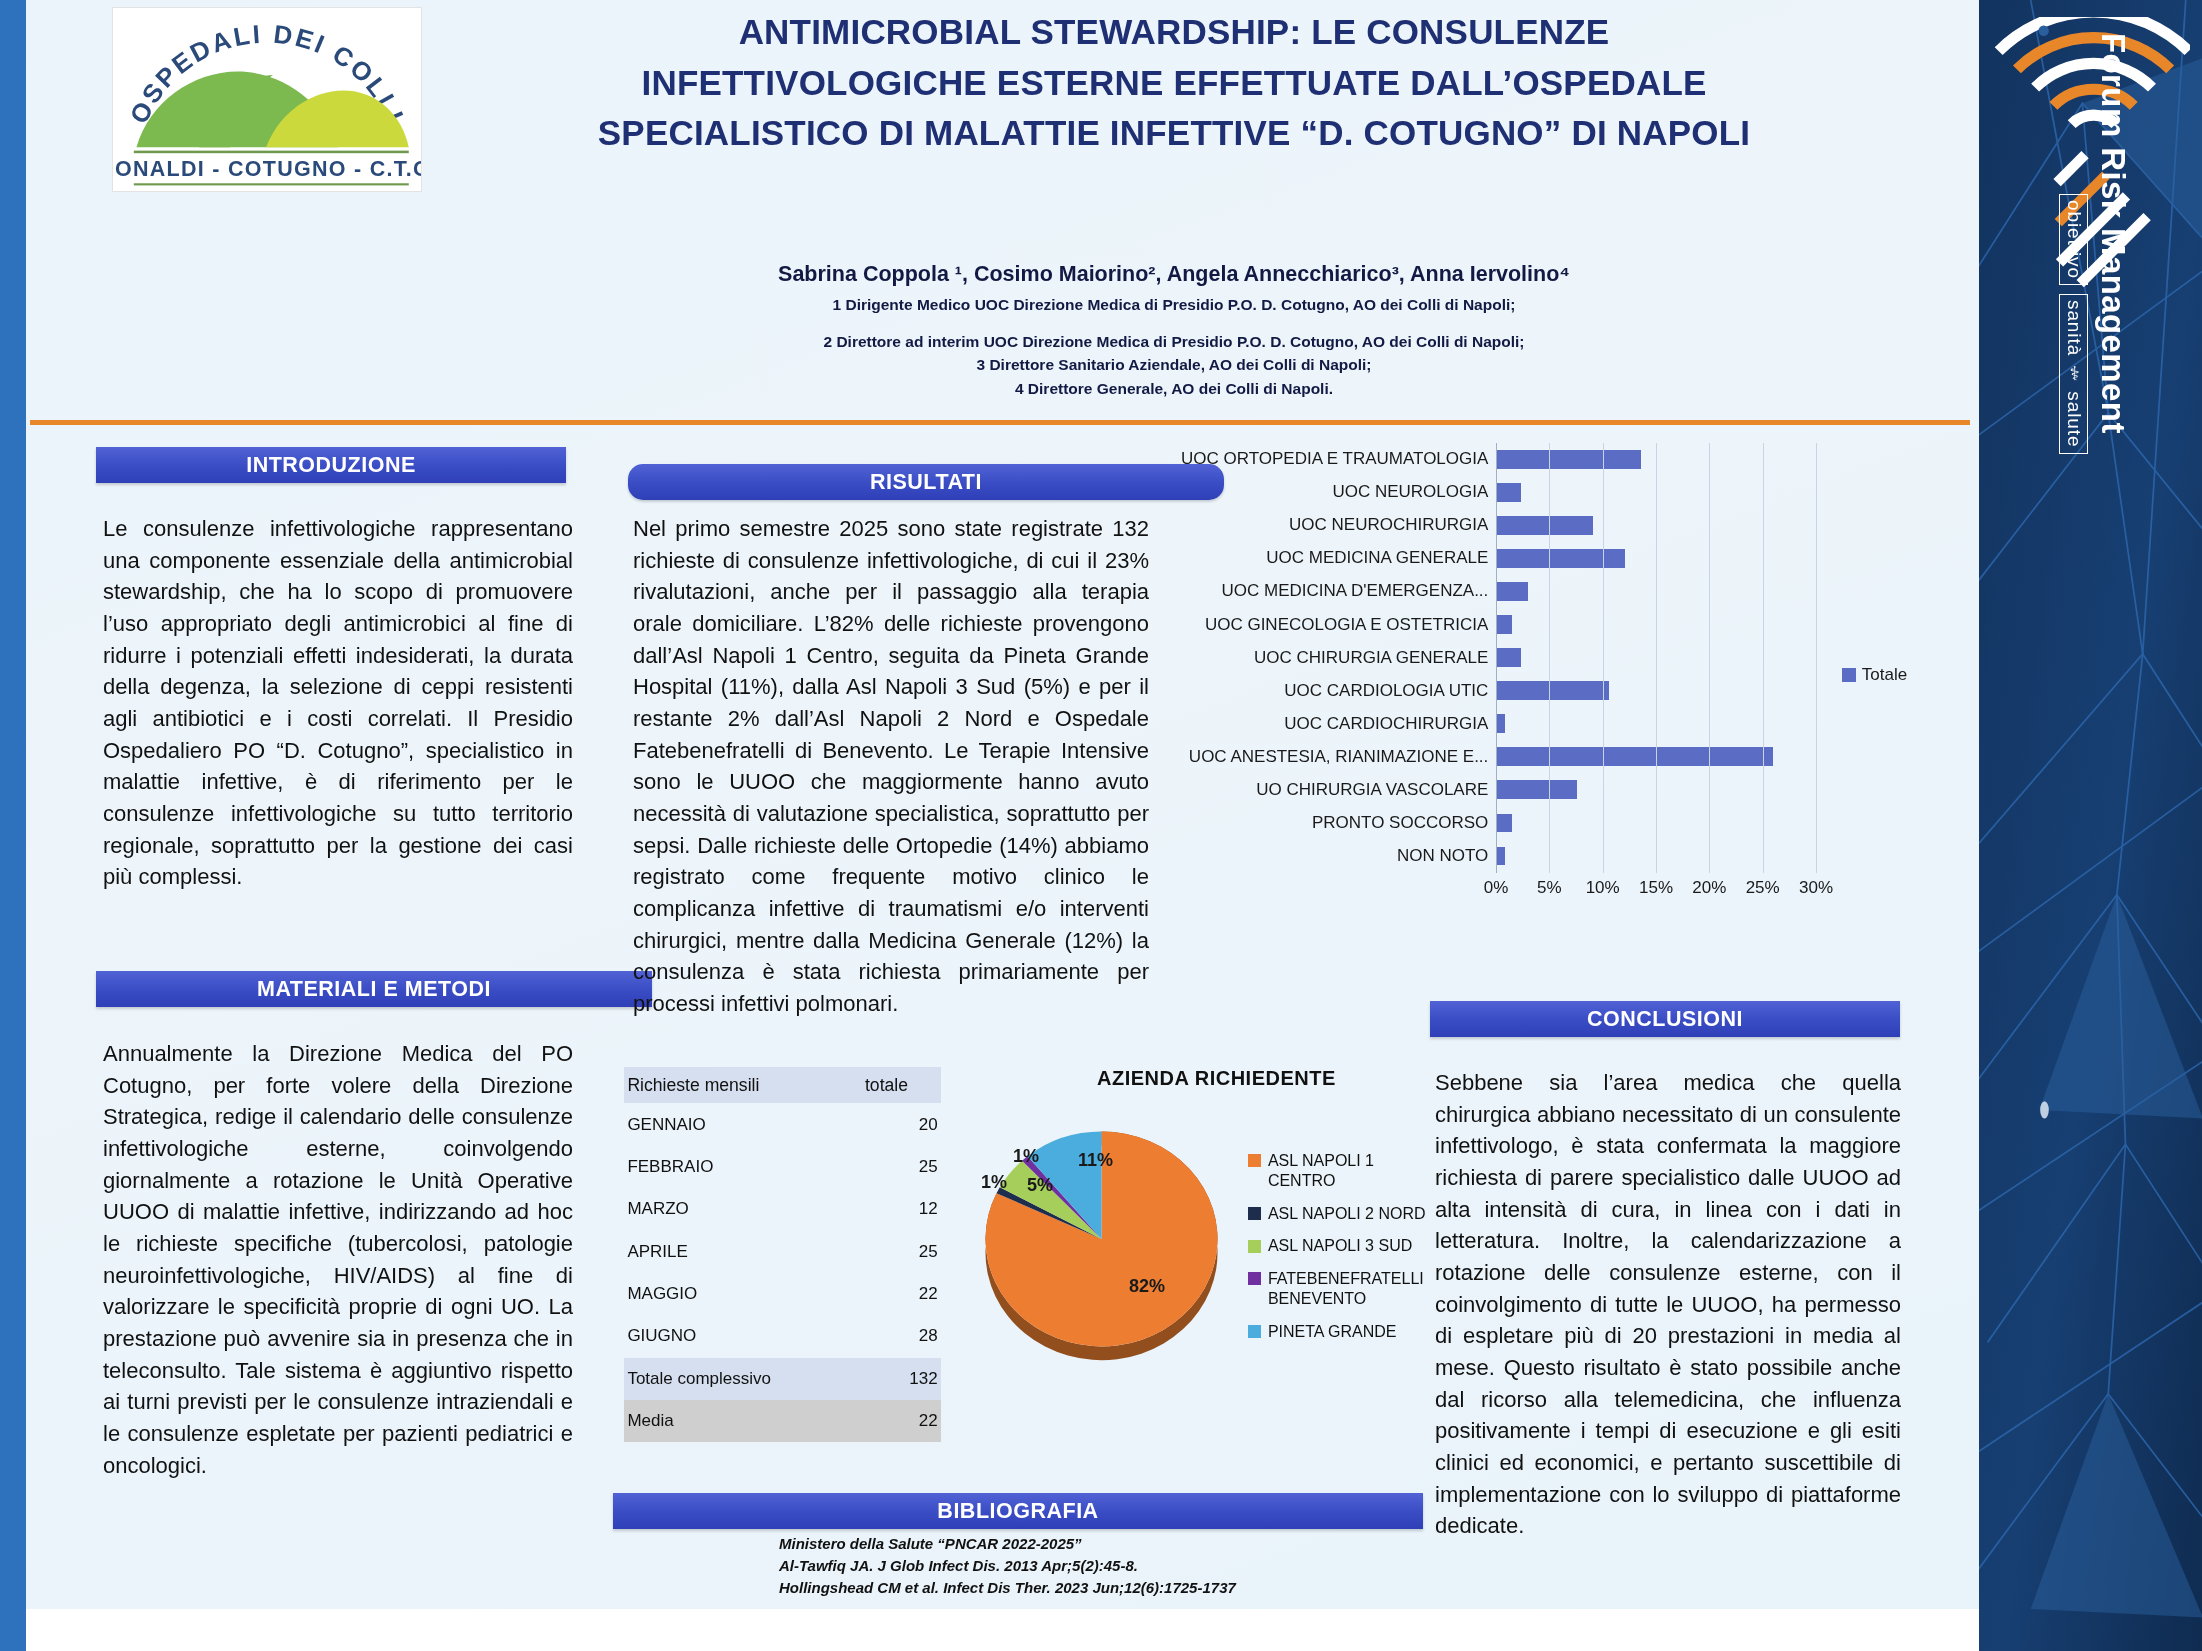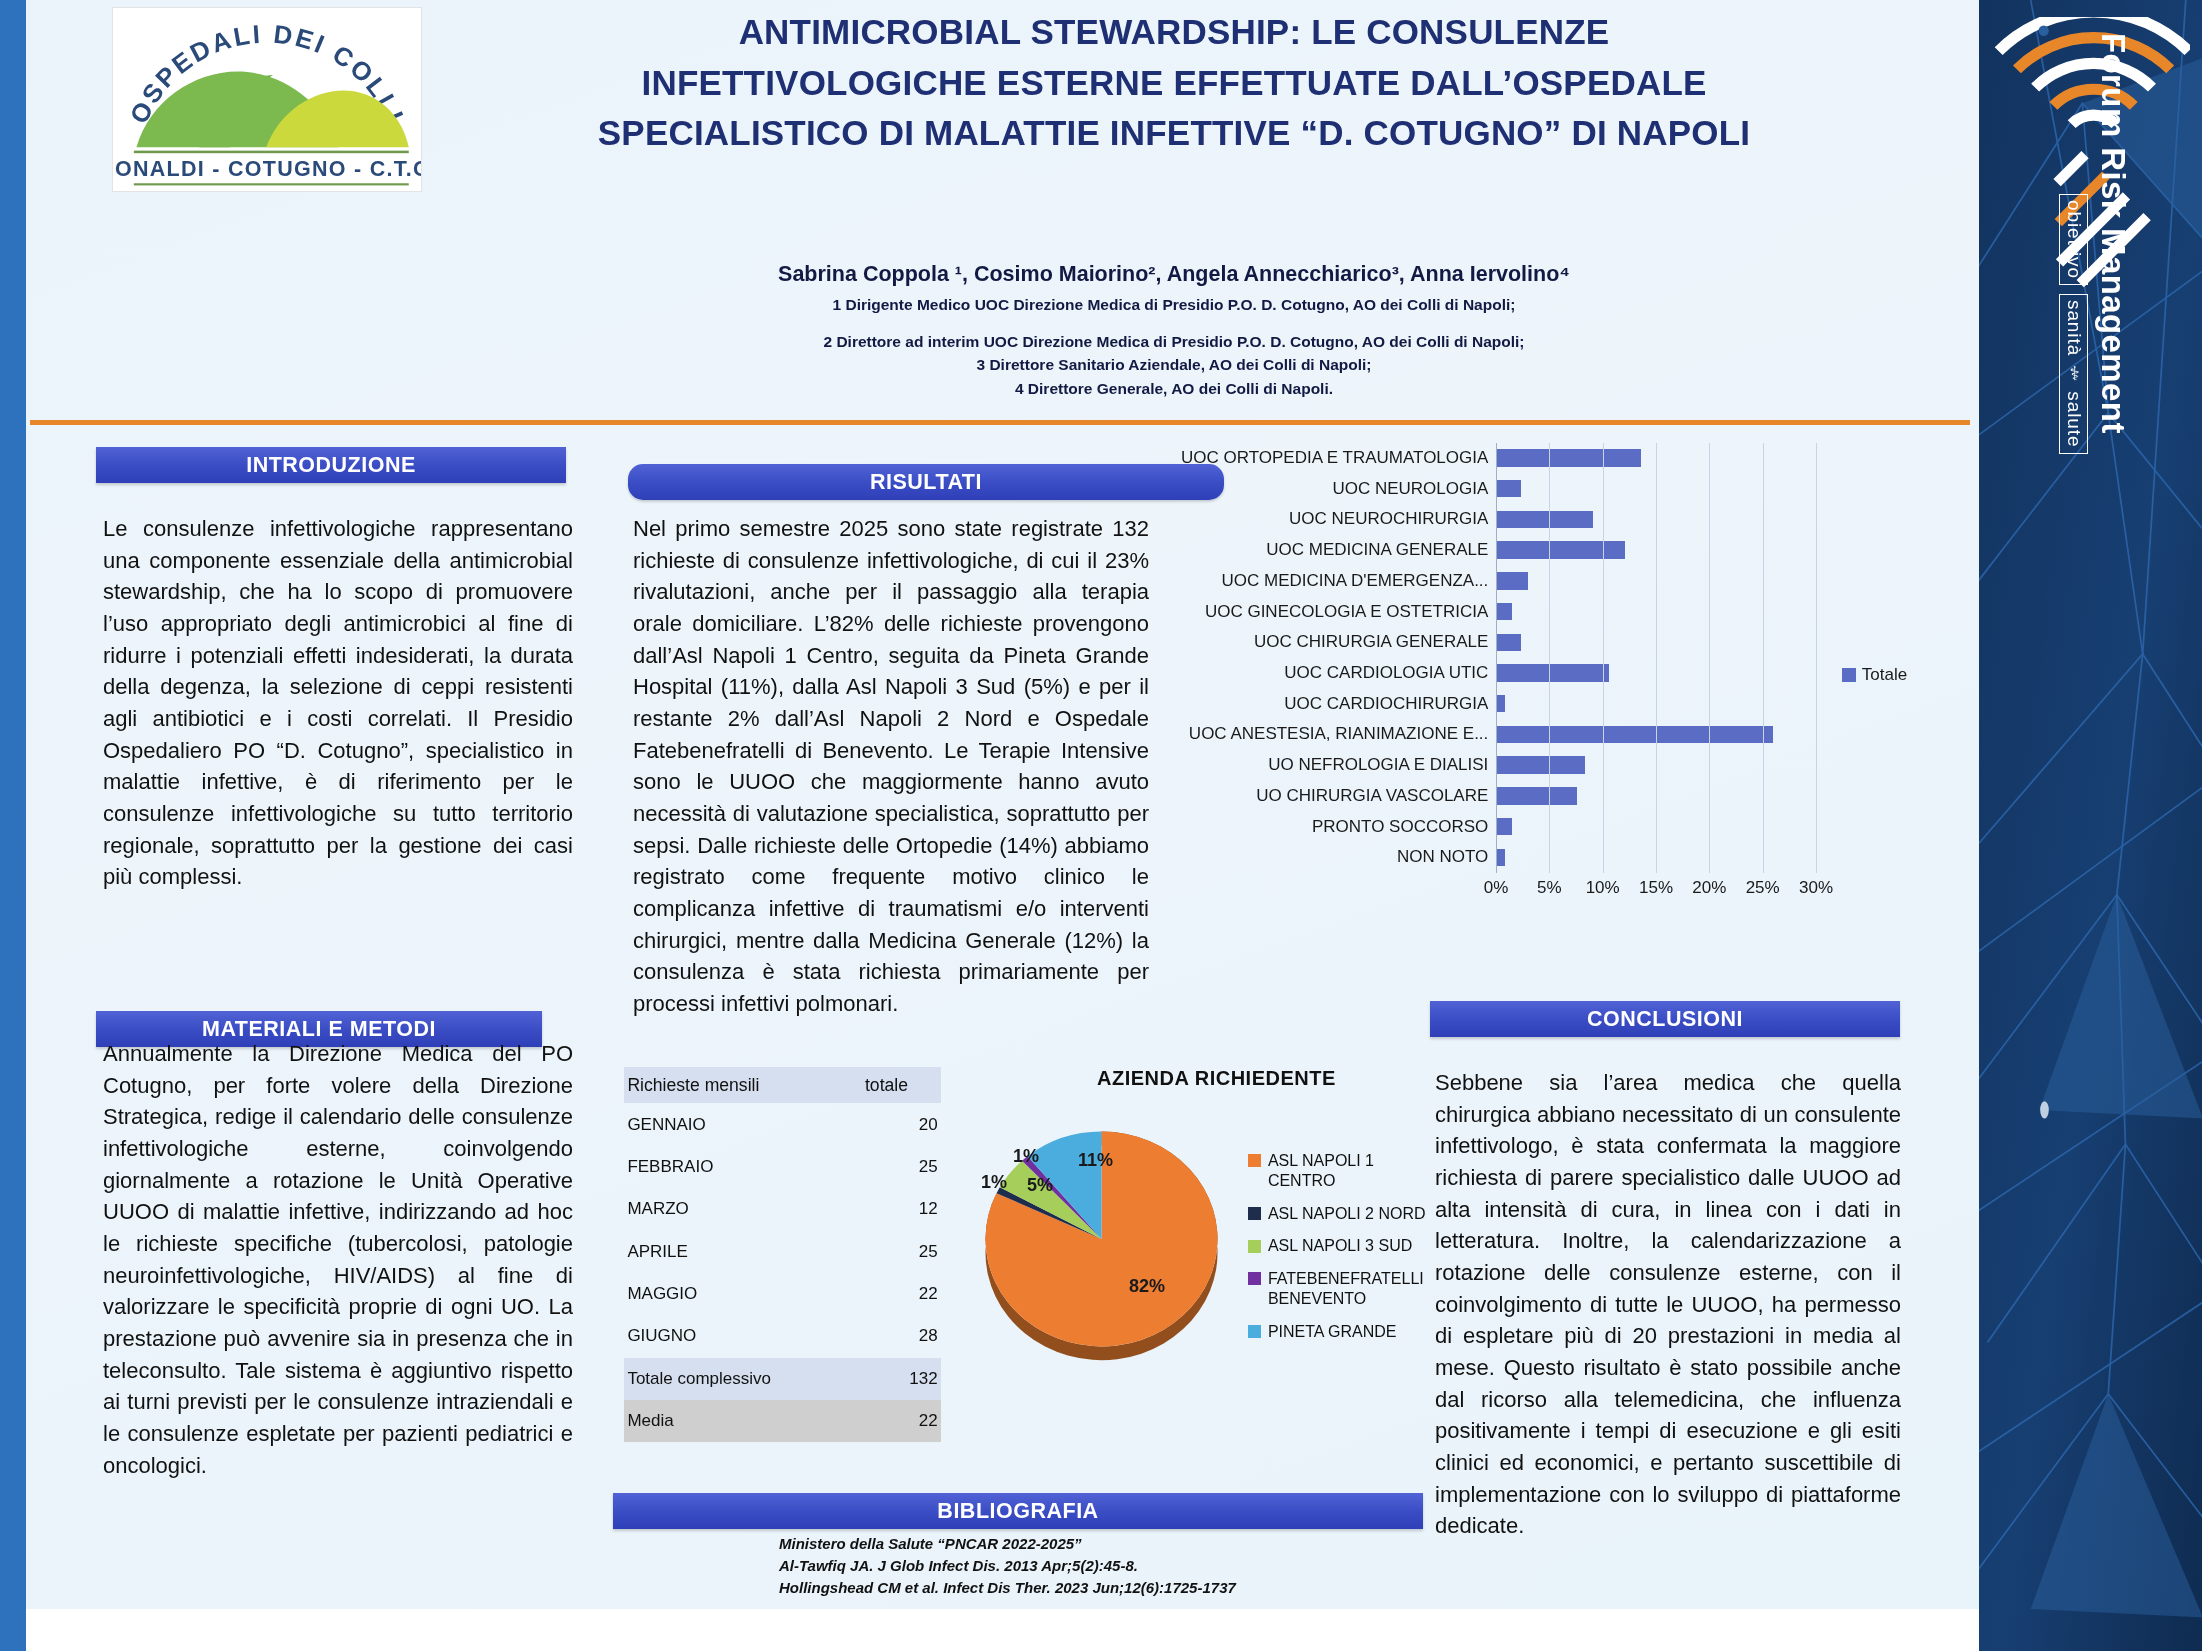--- a/index.html
+++ b/index.html
@@ -122,21 +122,21 @@
     color: #111111;
     font-size: 22px;
     line-height: 1.44;
     text-align: justify;
     text-justify: inter-word;
   }
 
   
   #h-intro  { left: 96px; top: 447px; width: 470px; }
   #t-intro  { left: 103px; top: 513px; width: 470px; }
-  #h-mm     { left: 96px; top: 971px; width: 446px; margin-top: 40px; }
+  #h-mm     { left: 96px; top: 971px; width: 556px; }
   #t-mm     { left: 103px; top: 1038px; width: 470px; }
 
   
   #h-ris    { left: 628px; top: 464px; width: 596px; border-radius: 15px; }
   #t-ris    { left: 633px; top: 513px; width: 516px; }
 
   
   #h-con    { left: 1430px; top: 1001px; width: 470px; }
   #t-con    { left: 1435px; top: 1067px; width: 466px; }
 
@@ -423,26 +423,20 @@
               <div class="bc-bar" style="width: 2.66667%; background: rgb(90, 108, 196);"></div>
             </div>
           </div>
           <div class="bc-row">
             <div class="bc-label">UOC ANESTESIA, RIANIMAZIONE E...</div>
             <div class="bc-track">
               <div class="bc-bar" style="width: 86.6667%; background: rgb(90, 108, 196);"></div>
             </div>
           </div>
           <div class="bc-row">
-            <div class="bc-label">UO NEFROLOGIA E DIALISI</div>
-            <div class="bc-track">
-              <div class="bc-bar" style="width: 27.6667%; background: rgb(90, 108, 196);"></div>
-            </div>
-          </div>
-          <div class="bc-row">
             <div class="bc-label">UO CHIRURGIA VASCOLARE</div>
             <div class="bc-track">
               <div class="bc-bar" style="width: 25.3333%; background: rgb(90, 108, 196);"></div>
             </div>
           </div>
           <div class="bc-row">
             <div class="bc-label">PRONTO SOCCORSO</div>
             <div class="bc-track">
               <div class="bc-bar" style="width: 5%; background: rgb(90, 108, 196);"></div>
             </div>

